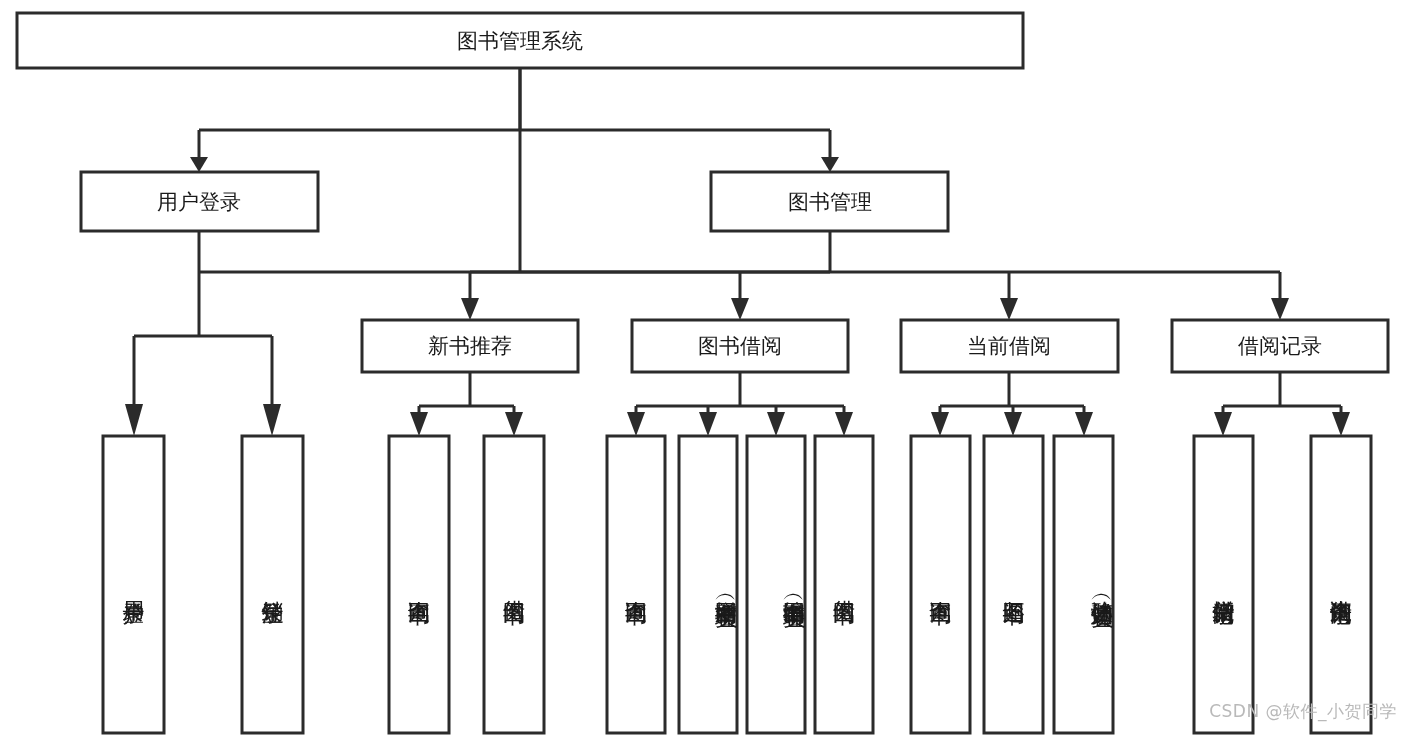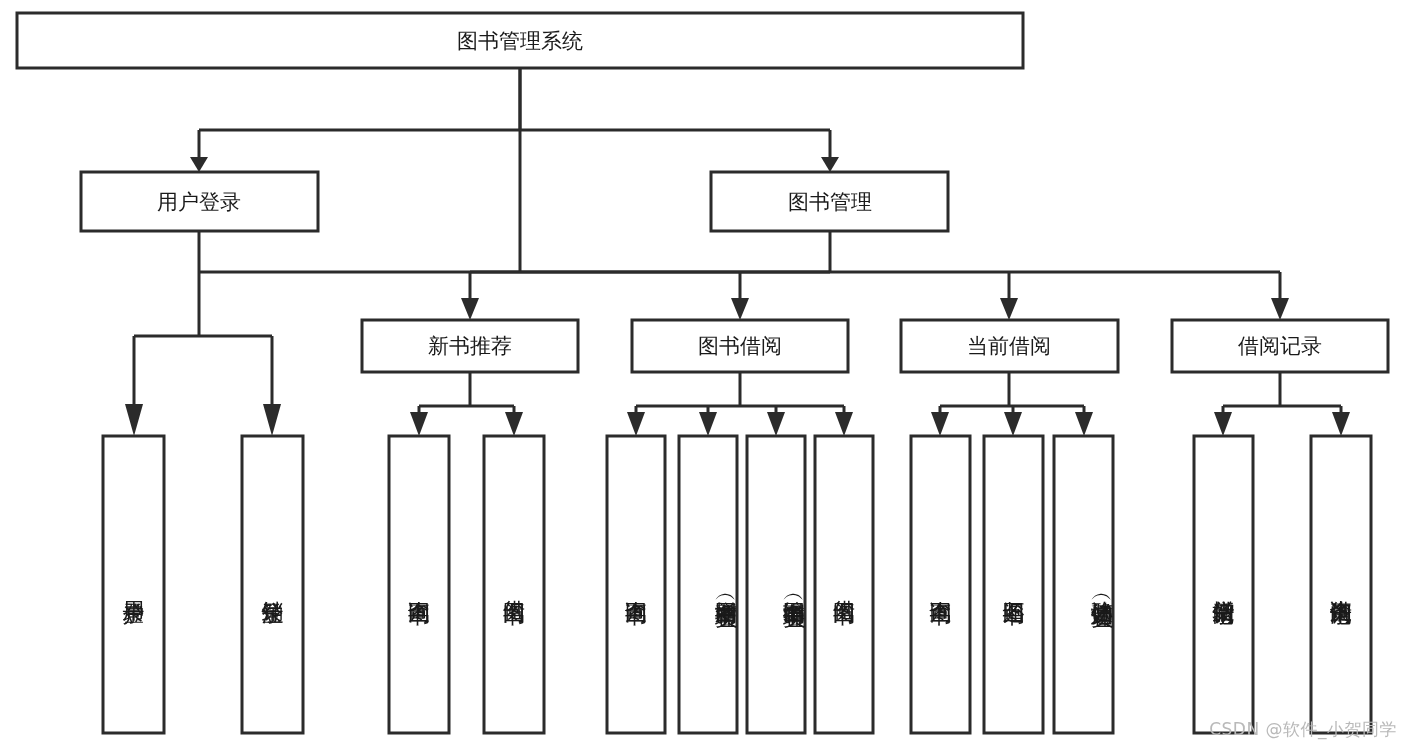--- a/index.html
+++ b/index.html
@@ -61,21 +61,21 @@
     letter-spacing: 1px;
     display: flex;
     align-items: center;
     justify-content: center;
     white-space: nowrap;
     pointer-events: none;
   }
   .watermark {
     position: absolute;
     right: 8px;
-    bottom: 6px;
+    bottom: 24px;
     font-family: "DejaVu Sans", "Liberation Sans", sans-serif;
     font-size: 17px;
     color: #b9b9b9;
     letter-spacing: 0.5px;
     white-space: nowrap;
   }
 </style>
 </head>
 <body>
 

